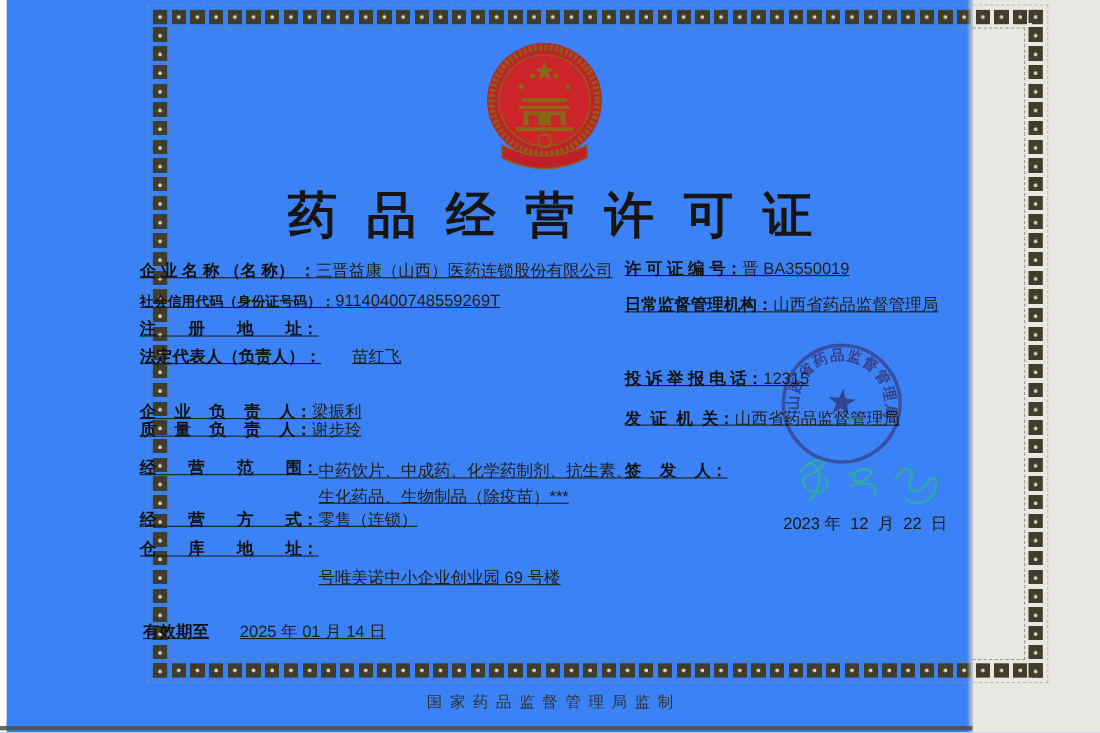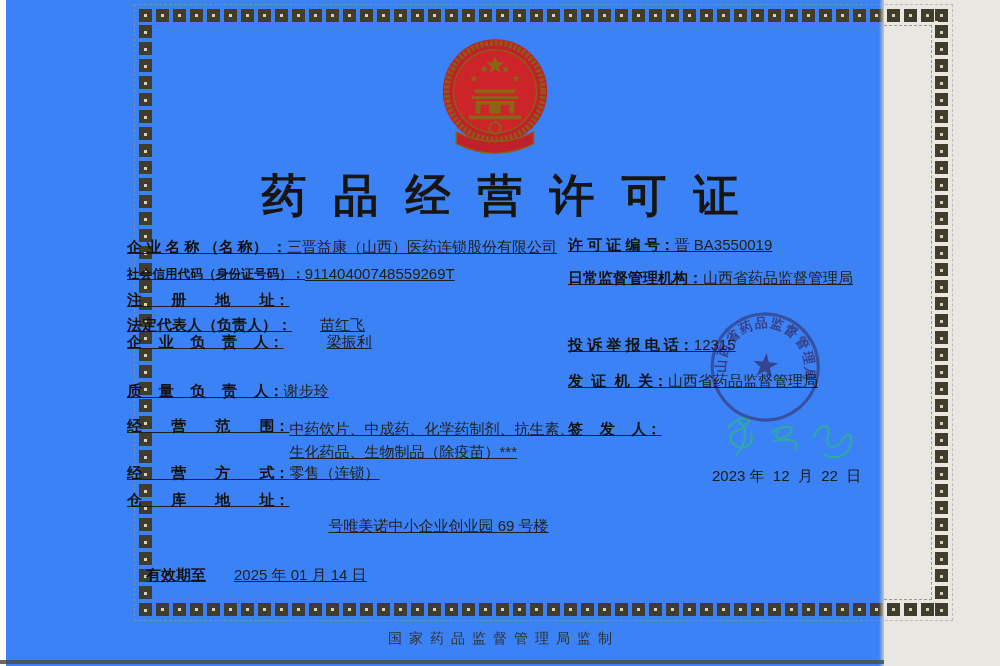--- a/index.html
+++ b/index.html
@@ -100,46 +100,46 @@
 
   <div class="row" style="left:127px;top:291px;">
     <span class="lbl">注       册       地       址：</span>
   </div>
 
   <div class="row" style="left:127px;top:316px;gap:28px;">
     <span class="lbl">法定代表人（负责人）：</span>
       <span class="val">苗红飞</span>
   </div>
 
-  <div class="row" style="left:127px;top:333px;gap:43px;">
+  <div class="row" style="left:127px;top:366px;">
     <span class="lbl">企    业    负    责    人：</span>
       <span class="val">梁振利</span>
   </div>
 
   <div class="row" style="left:127px;top:382px;">
     <span class="lbl">质    量    负    责    人：</span>
       <span class="val">谢步玲</span>
   </div>
 
   <div class="row" style="left:127px;top:417px;">
     <span class="lbl">经       营       范       围：</span>
     <span class="val val-lines"><span>中药饮片、中成药、化学药制剂、抗生素、</span><br><span>生化药品、生物制品（除疫苗）***</span></span>
   </div>
 
   <div class="row" style="left:127px;top:464px;">
     <span class="lbl">经       营       方       式：</span>
       <span class="val">零售（连锁）</span>
   </div>
 
-  <div class="row" style="left:127px;top:491px;gap:39px;">
+  <div class="row" style="left:127px;top:491px;">
     <span class="lbl">仓       库       地       址：</span>
     <span class="val val-lines"><br><span>号唯美诺中小企业创业园 69 号楼</span></span>
   </div>
 
-  <div class="row" style="left:146px;top:566px;">
+  <div class="row" style="left:130px;top:566px;">
     <span class="lbl">有效期至</span>
       <span class="gap"></span>
       <span class="val">2025 年 01 月 14 日</span>
   </div>
 
   <div class="row" style="left:568px;top:236px;">
     <span class="lbl">许 可 证 编 号：</span>
       <span class="val">晋 BA3550019</span>
   </div>
 

